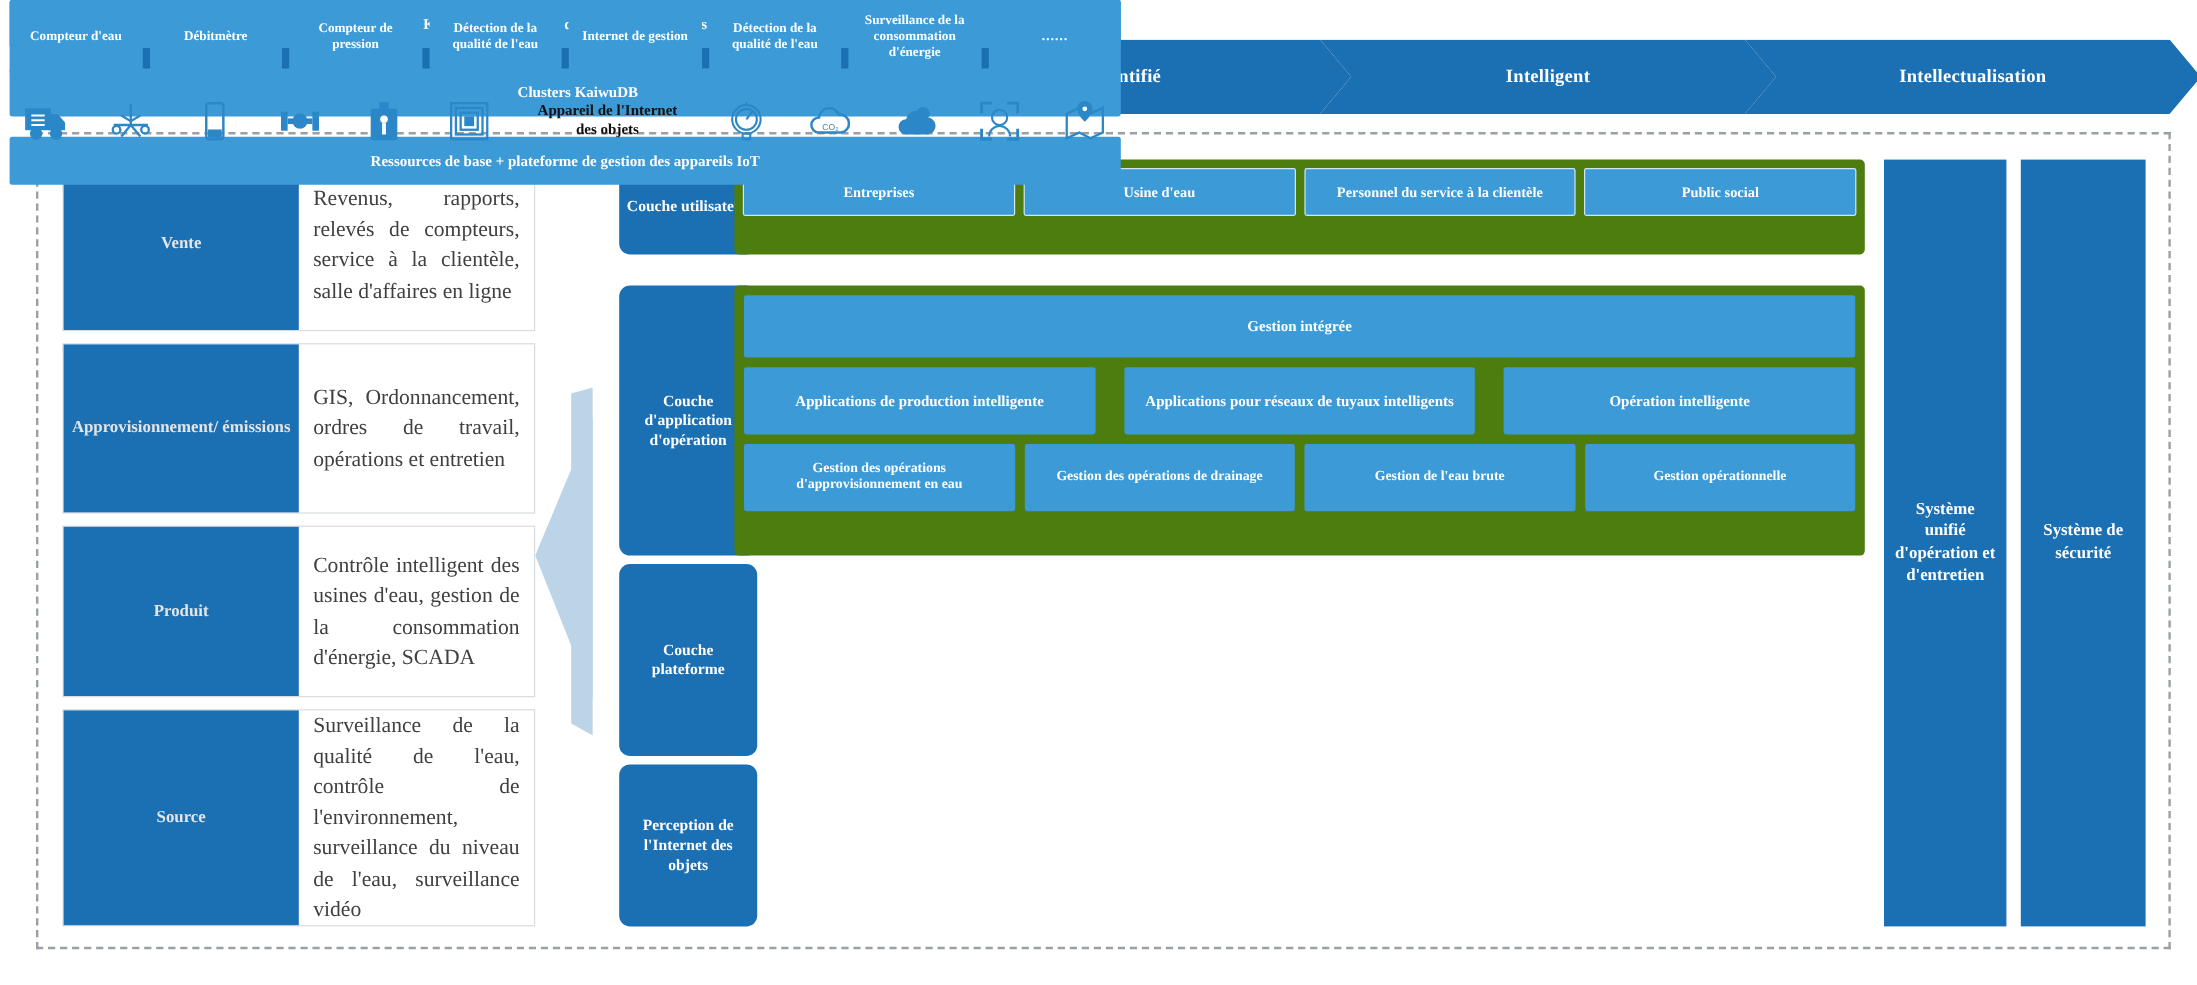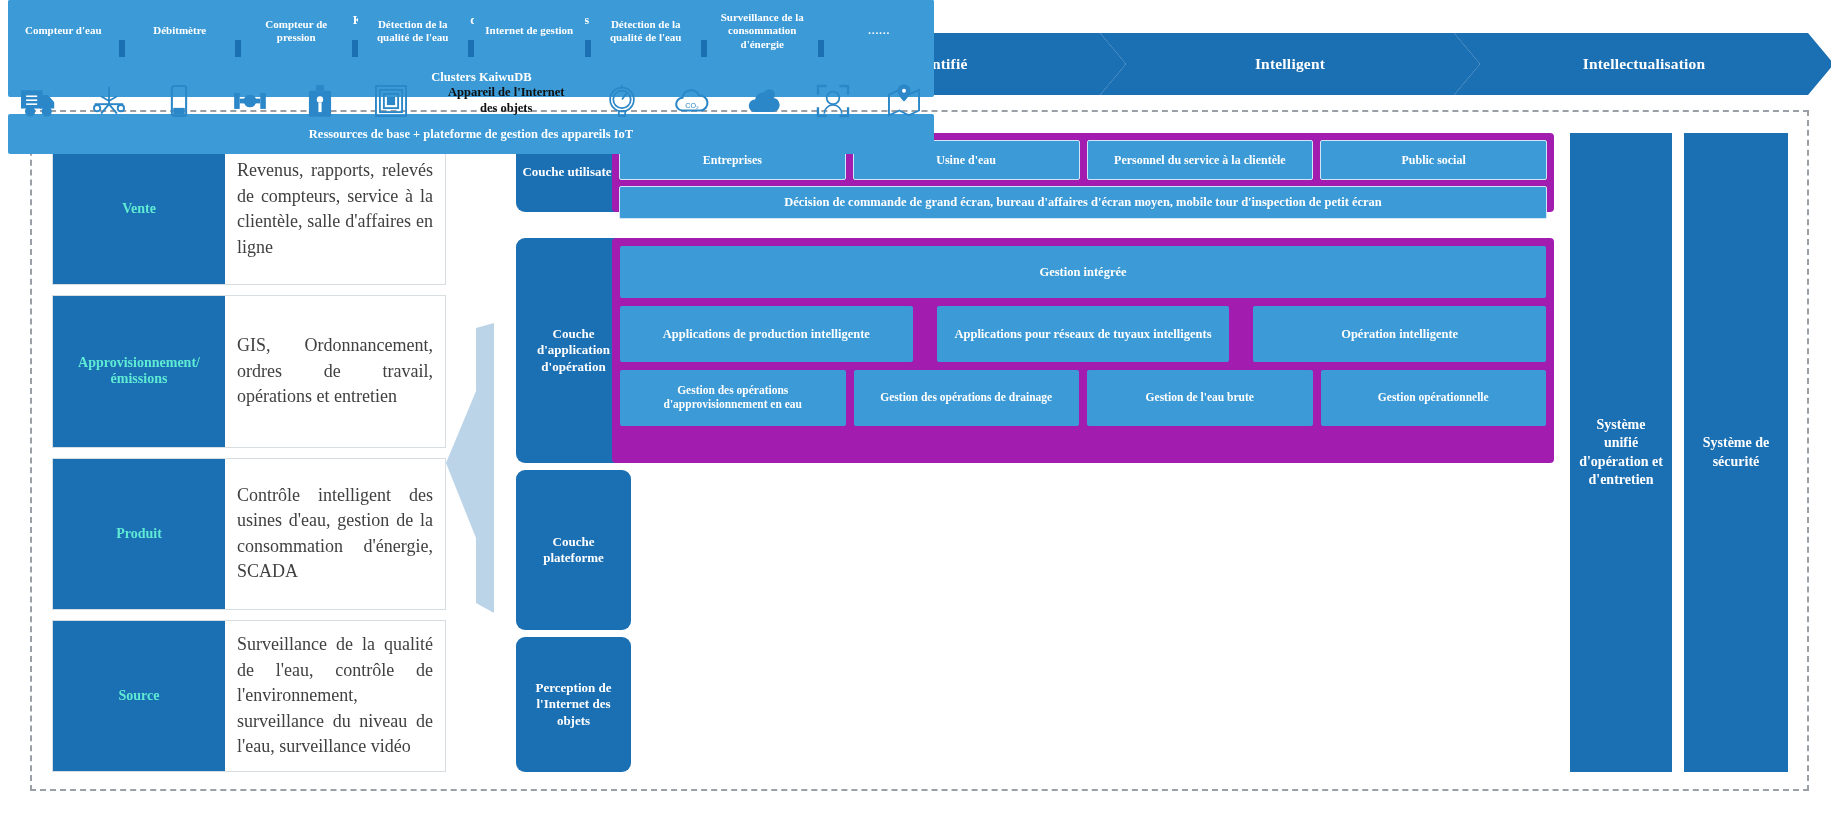--- a/index.html
+++ b/index.html
@@ -57,23 +57,23 @@
     display: flex; flex-direction: column;
     gap: 10px;
   }
   .biz-row {
     flex: 1 1 0;
     display: flex;
     border: 1px solid #d8dde2;
     background: #ffffff;
   }
   .biz-title {
-    width: 172px;
+    width: 196px;
     background: #1b6fb3;
-    color: #5eead4;
+    color: #e5e5e5;
     font-weight: bold;
     font-size: 14px;
     display: flex; align-items: center; justify-content: center;
     text-align: center;
     line-height: 1.15;
     padding: 0 6px;
   }
   .biz-desc {
     flex: 1;
     padding: 0 12px;
@@ -108,21 +108,21 @@
     font-size: 13px;
     line-height: 1.25;
     display: flex; align-items: center; justify-content: center;
     text-align: center;
     padding: 0 5px;
   }
 
   
   .panel {
     position: absolute;
-    background: #a21caf;
+    background: #4d7c0f;
     border-radius: 4px;
   }
   .tile {
     background: #3c9ad6;
     color: #ffffff;
     font-weight: bold;
     font-size: 12px;
     display: flex; align-items: center; justify-content: center;
     text-align: center;
     line-height: 1.2;
@@ -259,21 +259,20 @@
     <div class="layer-label" style="top:504px; height:135px;">Perception de l'Internet des objets</div>
   </div>
 
   <div class="panel" id="user-panel">
     <div id="user-top">
       <div class="tile tile-outline">Entreprises</div>
       <div class="tile tile-outline">Usine d'eau</div>
       <div class="tile tile-outline">Personnel du service à la clientèle</div>
       <div class="tile tile-outline">Public social</div>
     </div>
-    <div class="tile tile-outline tile-wide" id="user-bottom">Décision de commande de grand écran, bureau d'affaires d'écran moyen, mobile tour d'inspection de petit écran</div>
   </div>
 
   <div class="panel" id="app-panel">
     <div class="tile tile-wide" id="app-row1" style="position:absolute;">Gestion intégrée</div>
     <div id="app-row2">
       <div class="tile">Applications de production intelligente</div>
       <div class="tile">Applications pour réseaux de tuyaux intelligents</div>
       <div class="tile">Opération intelligente</div>
     </div>
     <div id="app-row3">

